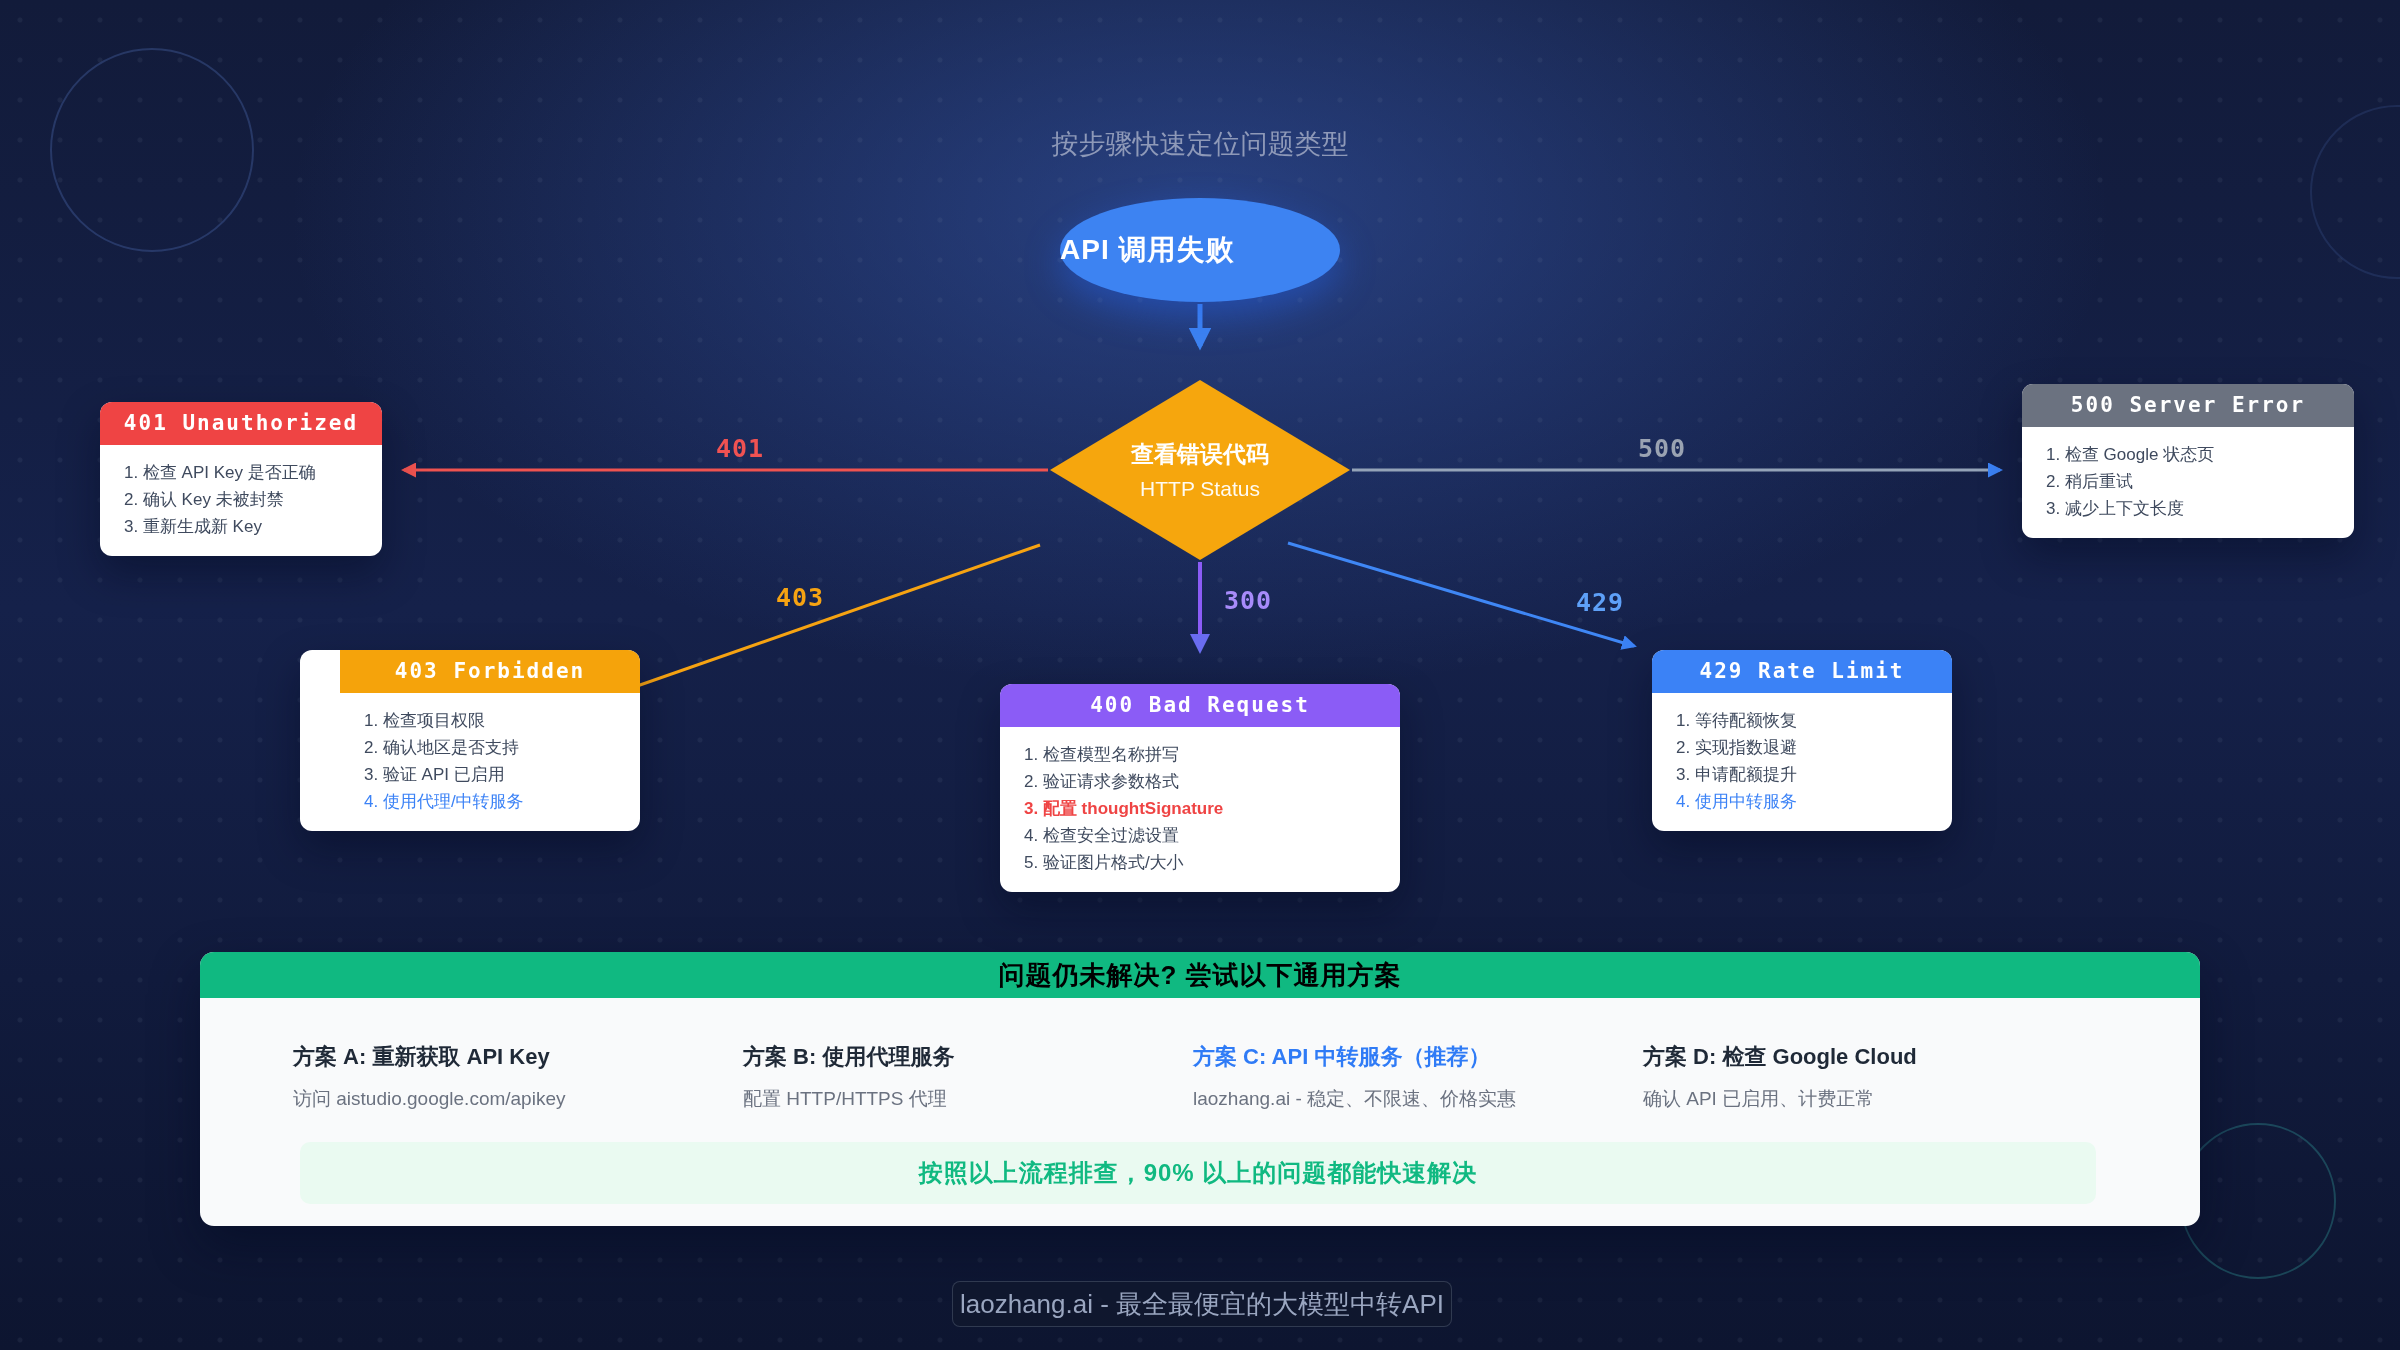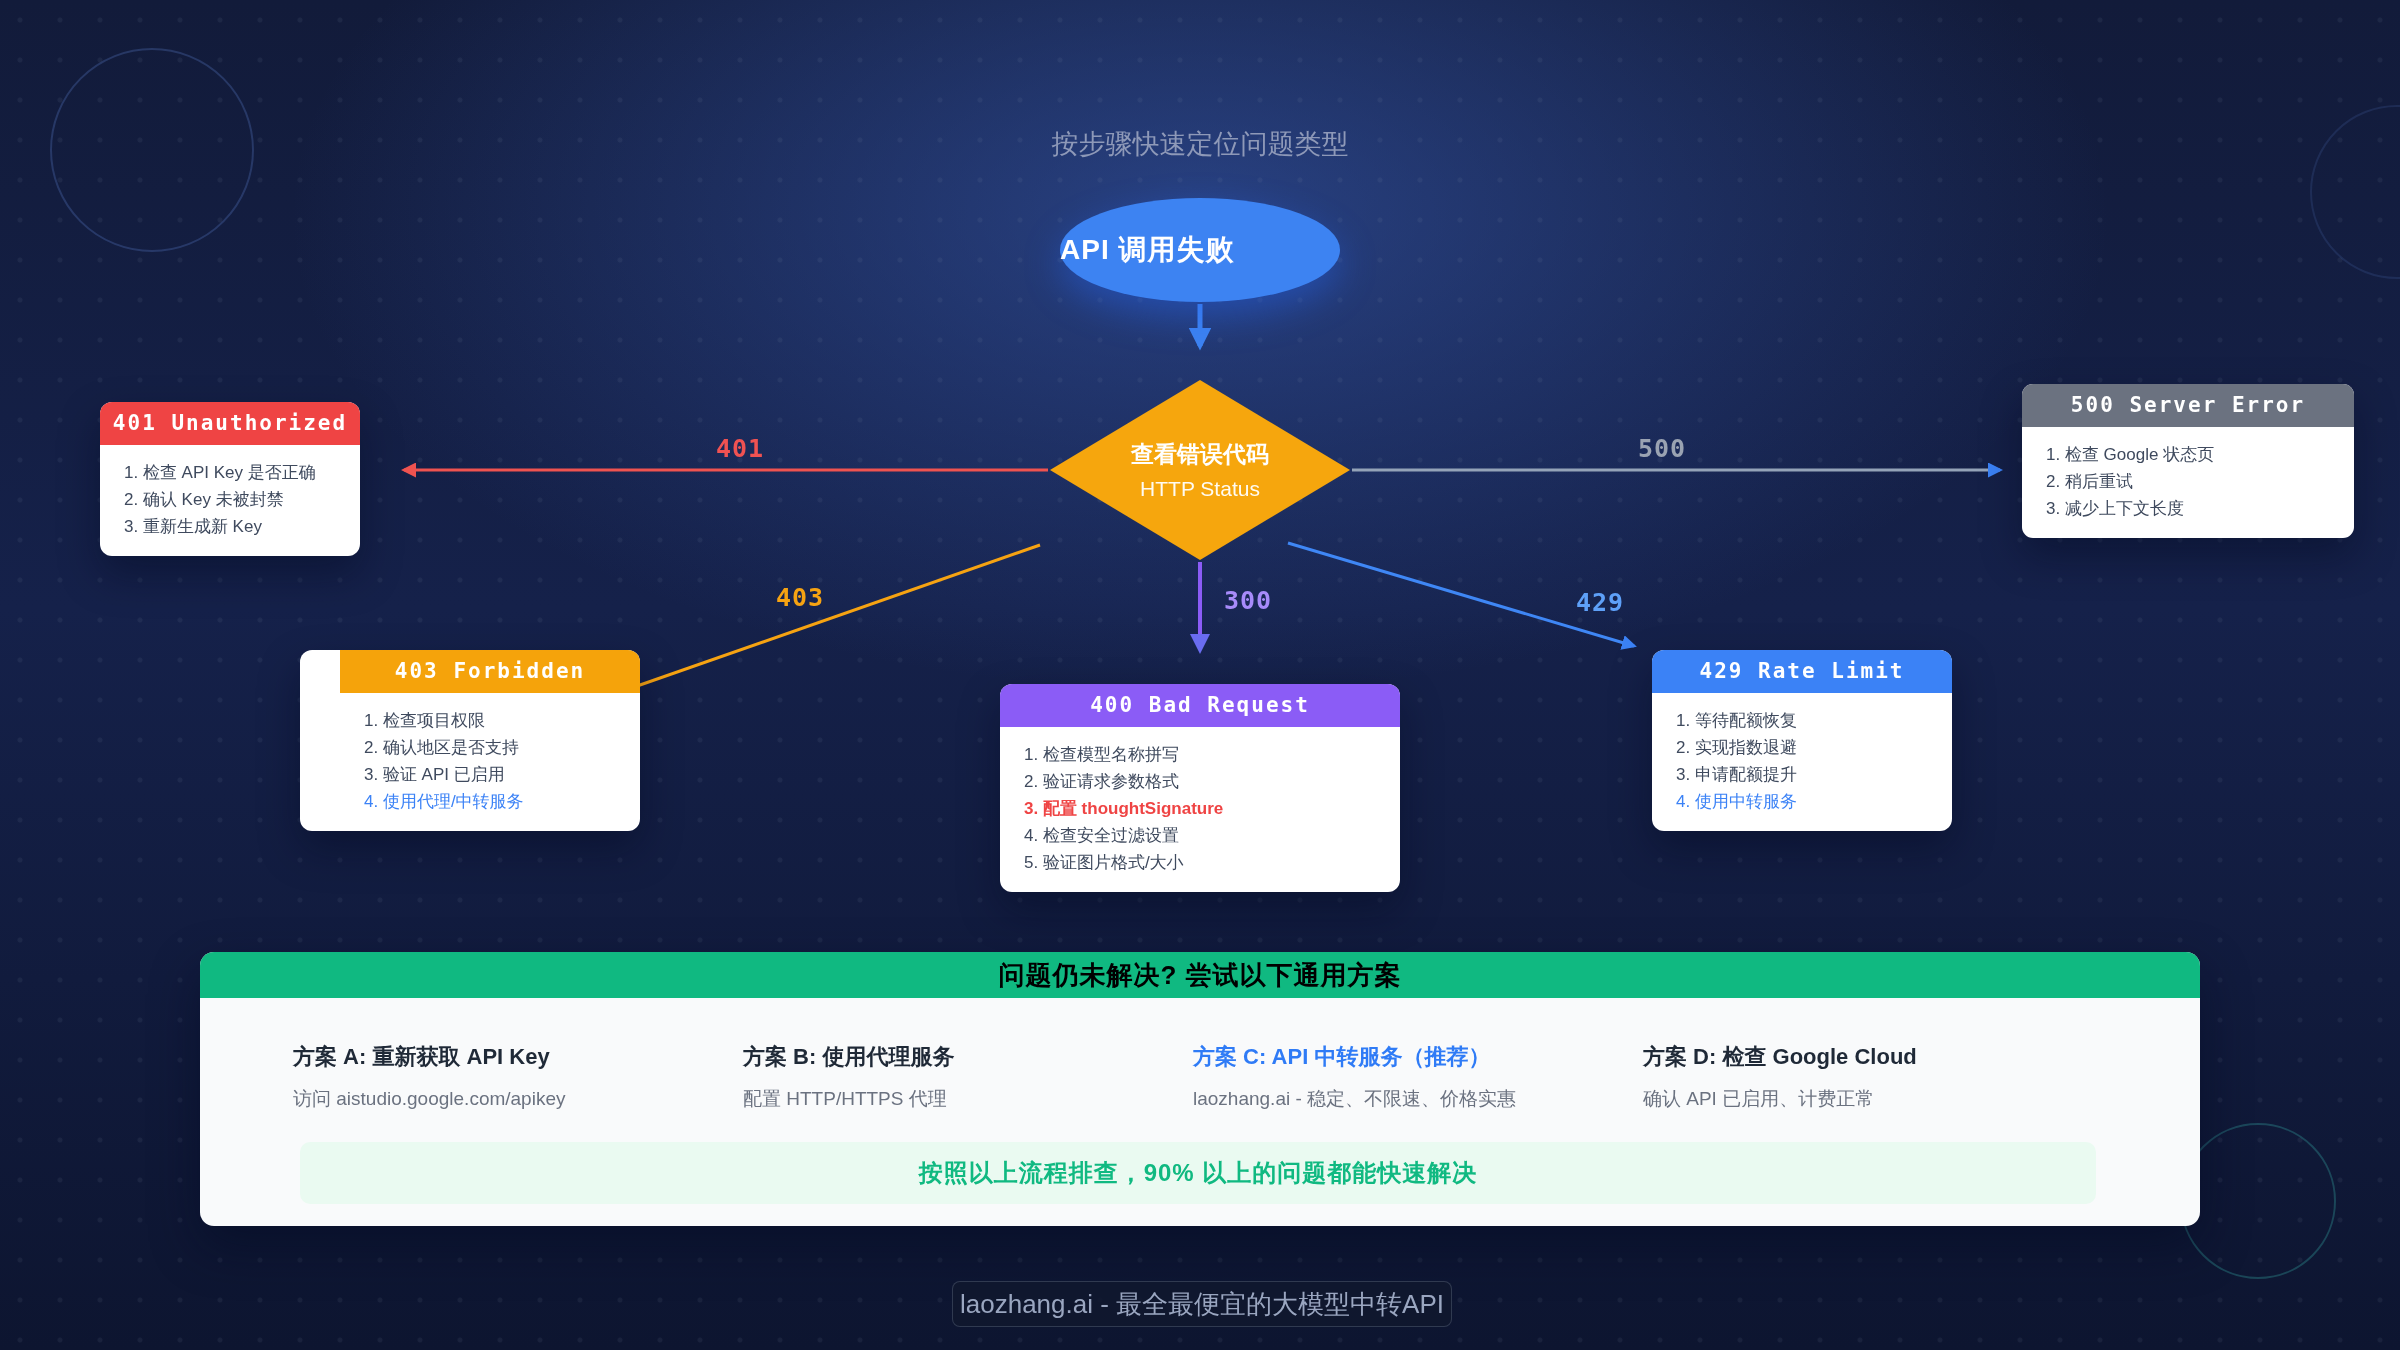--- a/index.html
+++ b/index.html
@@ -49,21 +49,21 @@
   #label-400{left:1248px;top:600px;color:#a78bfa;}
   #label-429{left:1600px;top:602px;color:#5ea0f8;}
 
   
   .card{position:absolute;background:#ffffff;border-radius:12px;overflow:hidden;
     box-shadow:0 18px 40px rgba(2,8,30,0.40);}
   .card-header{font-family:"DejaVu Sans Mono",monospace;font-weight:bold;color:#ffffff;
     text-align:center;font-size:21px;padding:9px 0 10px;letter-spacing:2px;}
   .card ul{list-style:none;margin:0;padding:14px 24px 16px;}
   .card li{font-size:17px;line-height:27px;color:#3f4a5e;}
-  #card-401{left:100px;top:402px;width:260px;}
+  #card-401{left:100px;top:402px;width:282px;}
   #card-401 .card-header{background:#ef4444;}
   #card-500{left:2022px;top:384px;width:332px;border-radius:11px;}
   #card-500 .card-header{background:#6b7280;}
   #card-403{left:300px;top:650px;width:300px;padding-left:40px;}
   #card-403 .card-header{background:#f5a30b;}
   #card-400{left:1000px;top:684px;width:400px;}
   #card-400 .card-header{background:#8b5cf6;}
   #card-429{left:1652px;top:650px;width:300px;}
   #card-429 .card-header{background:#3b82f6;}
 

